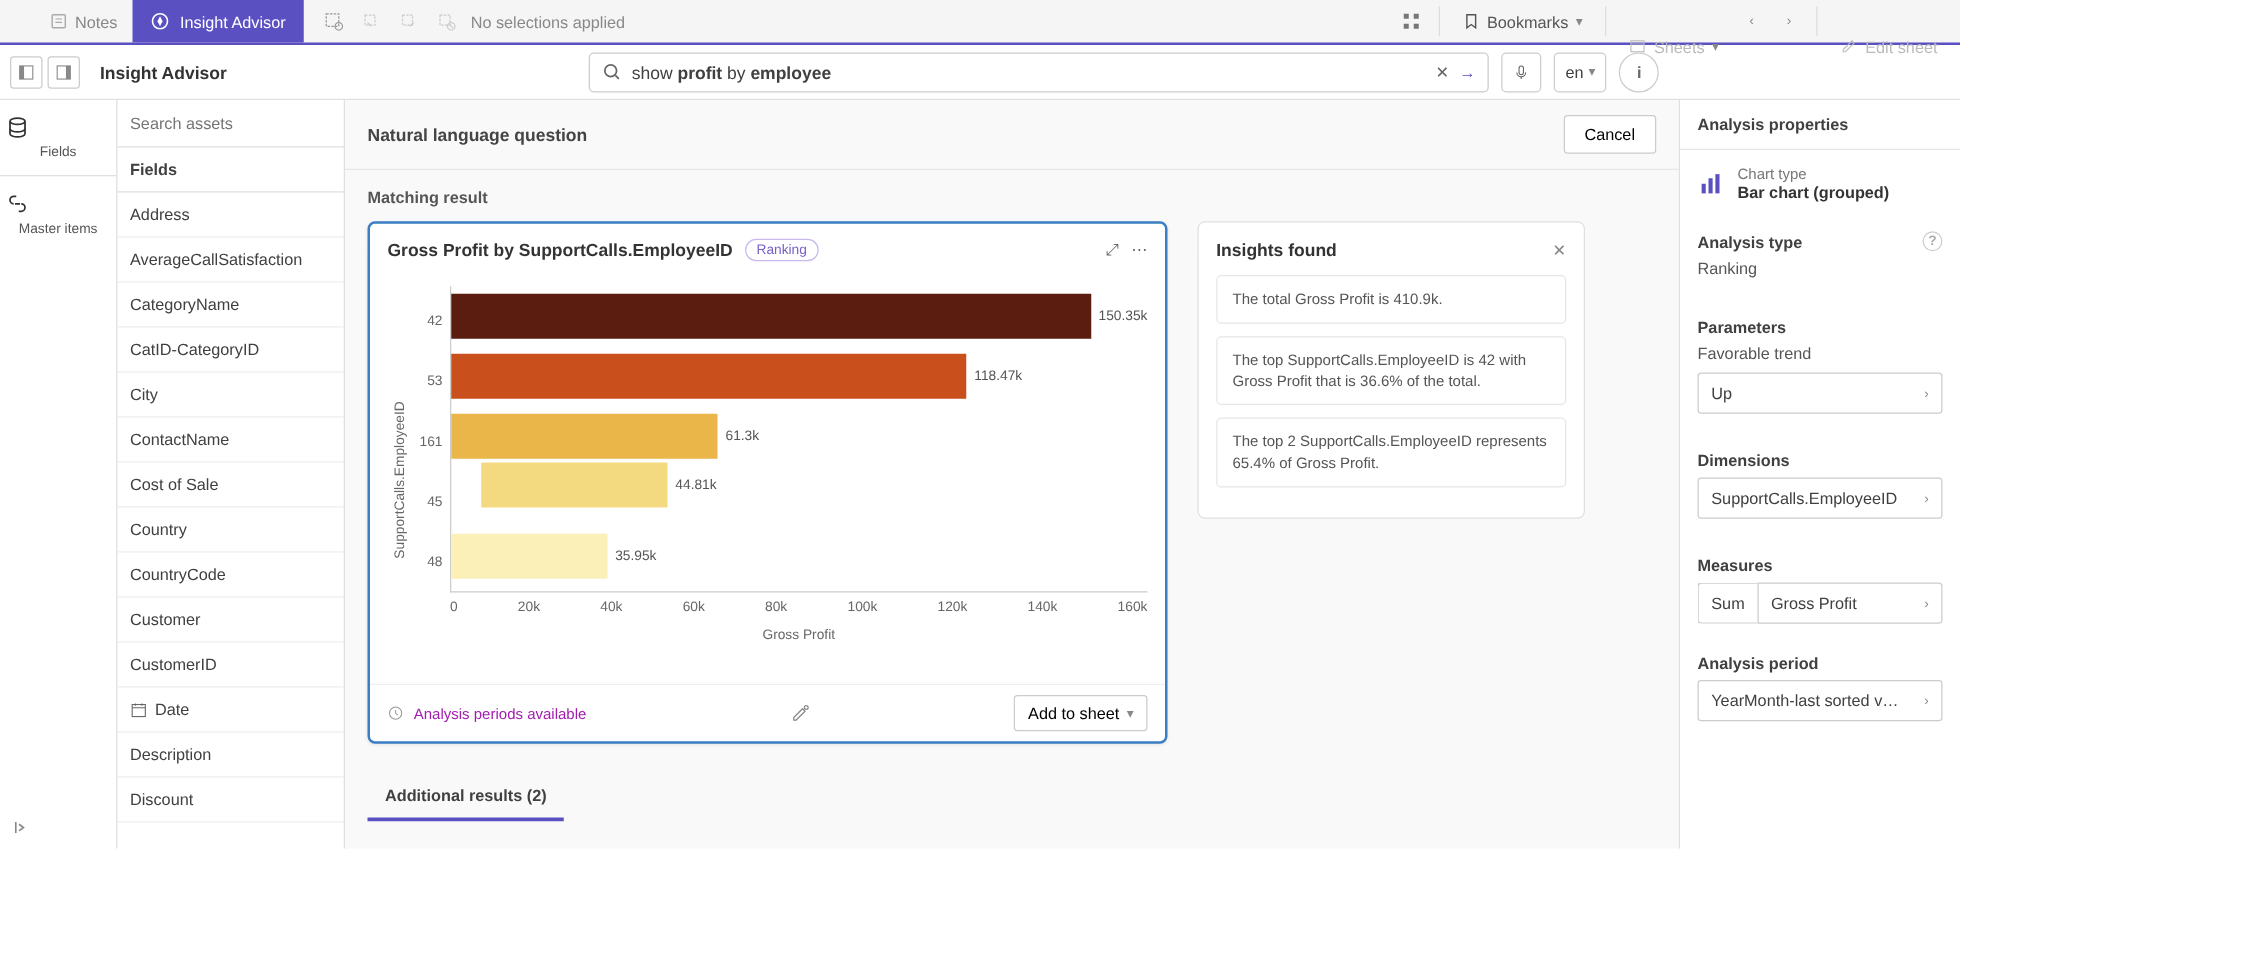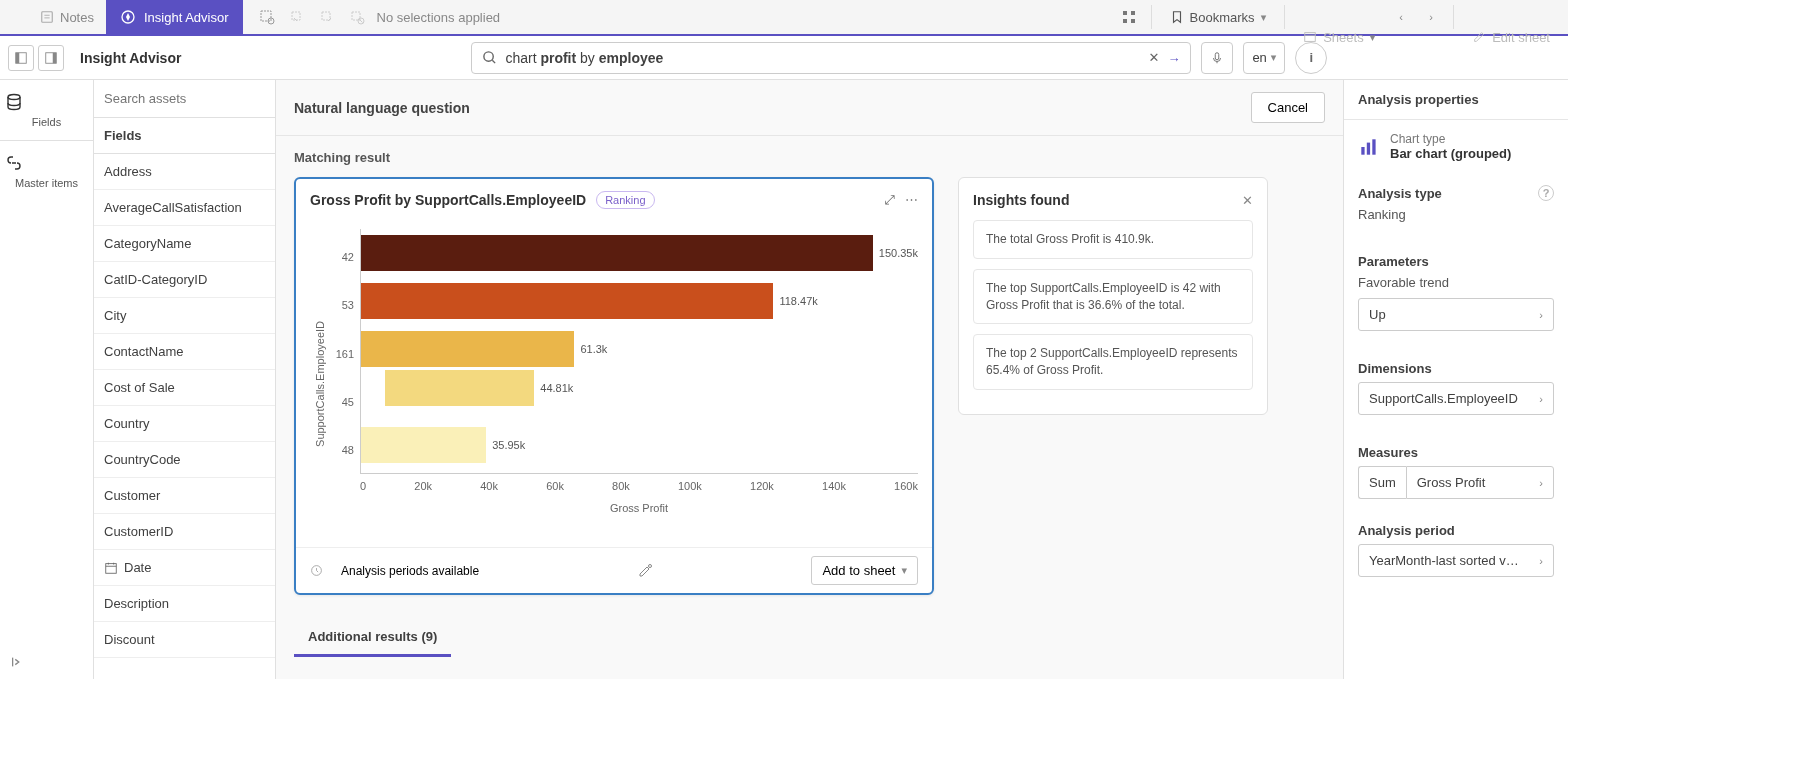--- a/index.html
+++ b/index.html
@@ -50,21 +50,21 @@
 .section-label { font-size: 13px; font-weight: 600; color: #555; margin-bottom: 12px; }
 
 .result-row { display: flex; gap: 24px; align-items: flex-start; }
 .chart-card { width: 640px; border: 2px solid #3a7fc4; border-radius: 6px; background: #fff; box-shadow: 0 1px 3px rgba(0,0,0,0.08); }
 .chart-header { display: flex; align-items: center; padding: 12px 14px; gap: 10px; }
 .chart-title { font-size: 14px; font-weight: 600; color: #333; }
 .rank-pill { border: 1px solid #c9b8f0; color: #7a5fc9; font-size: 11px; padding: 2px 8px; border-radius: 10px; }
 .chart-actions { margin-left: auto; display: flex; gap: 10px; color: #666; }
 .chart-body { padding: 8px 14px 8px 14px; }
 .chart-footer { display: flex; align-items: center; padding: 8px 14px; border-top: 1px solid #eee; gap: 8px; }
-.footer-note { color: #000000; font-size: 12px; display: flex; align-items: flex-start; gap: 18px; }
+.footer-note { color: #a21caf; font-size: 12px; display: flex; align-items: flex-start; gap: 8px; }
 .add-sheet-btn { margin-left: auto; border: 1px solid #ccc; background: #fff; border-radius: 3px; padding: 6px 10px; font-size: 13px; display: flex; align-items: center; gap: 6px; cursor: pointer; }
 
 .bar-chart { position: relative; height: 310px; display: flex; }
 .y-axis-label { writing-mode: vertical-rl; transform: rotate(180deg); font-size: 11px; color: #666; align-self: center; padding: 0 4px; }
 .y-ticks { display: flex; flex-direction: column; justify-content: space-between; height: 245px; padding-top: 4px; text-align: right; font-size: 11px; color: #666; width: 30px; }
 .plot { flex: 1; position: relative; }
 .bars { position: relative; height: 245px; border-left: 1px solid #ccc; border-bottom: 1px solid #ccc; }
 .bar-row { position: absolute; left: 0; height: 36px; display: flex; align-items: center; }
 .bar { height: 100%; }
 .bar-label { margin-left: 6px; font-size: 11px; color: #555; }
@@ -203,21 +203,21 @@
       </div>
   </div>
   <div class="subbar-title">Insight Advisor</div>
   <div class="searchbox">
     <span class="sb-icon">
         <svg width="15" height="15" viewBox="0 0 16 16">
           <circle cx="7" cy="7" r="5" fill="none" stroke="#666" stroke-width="1.5"></circle>
           <line x1="11" y1="11" x2="14" y2="14" stroke="#666" stroke-width="1.5"></line>
         </svg>
       </span>
-    <div style="flex:1;font-size:14px"><span>chart </span><b>profit</b><span> by </span><b>employee</b></div>
+    <div style="flex:1;font-size:14px"><span>show </span><b>profit</b><span> by </span><b>employee</b></div>
     <span class="sb-icon">✕</span>
     <span class="sb-icon" style="color:#5a50c2">→</span>
   </div>
   <span class="sb-icon" style="border:1px solid #ccc;border-radius:4px;width:32px;height:32px;display:flex;align-items:center;justify-content:center">
       <svg width="14" height="14" viewBox="0 0 16 16">
         <rect x="6" y="2" width="4" height="8" rx="2" fill="none" stroke="#666"></rect>
         <path d="M4 8 a4 4 0 0 0 8 0" fill="none" stroke="#666"></path>
         <line x1="8" y1="12" x2="8" y2="14" stroke="#666"></line>
       </svg>
     </span>
@@ -384,21 +384,21 @@
           </div>
           <div id="insights-list">
               <div class="insight-item">The total Gross Profit is 410.9k.</div>
               <div class="insight-item">The top SupportCalls.EmployeeID is 42 with Gross Profit that is 36.6% of the total.</div>
               <div class="insight-item">The top 2 SupportCalls.EmployeeID represents 65.4% of Gross Profit.</div>
             </div>
         </div>
       </div>
 
       <div class="additional">
-        <div class="add-tab">Additional results (9)</div>
+        <div class="add-tab">Additional results (2)</div>
       </div>
     </div>
   </div>
 
   <div class="props">
     <div class="props-header">Analysis properties</div>
     <div class="props-section">
       <div class="props-row">
         <span class="props-icon">
             <svg width="22" height="22" viewBox="0 0 20 20">

